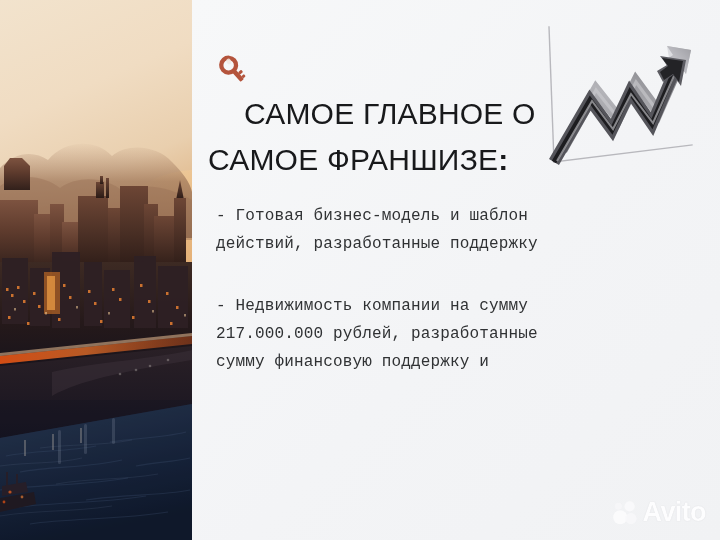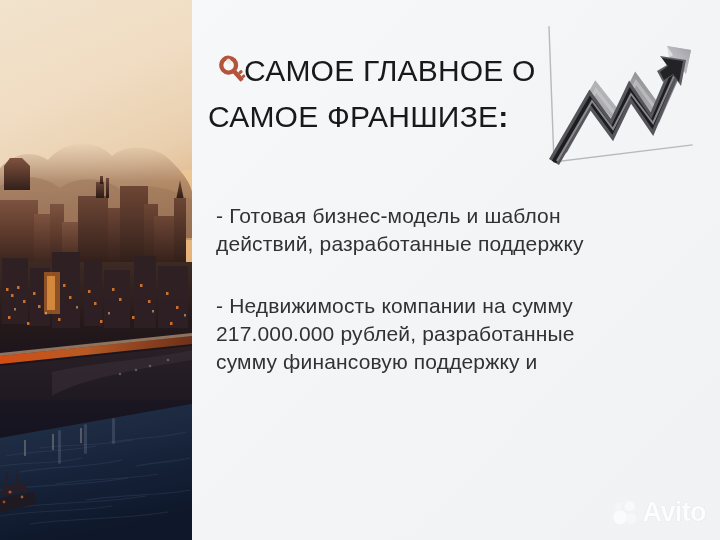--- a/index.html
+++ b/index.html
@@ -58,21 +58,21 @@
   }
   .heading-line {
     display:block;
     font-family:"Liberation Sans", sans-serif;
     font-size:30px;
     line-height:46px;
     letter-spacing:0.2px;
     color:#18191b;
     white-space:nowrap;
   }
-  .heading-line-1 { padding-left:36px; }
+  .heading-line-1 { padding-left:36px;margin-top:43px; }
   .heading-colon { font-weight:bold; letter-spacing:0; }
 
   #key-icon {
     position:absolute;
     left:8px; top:5px;
     width:34px; height:34px;
   }
   #key-icon svg { display:block; }
 
   
@@ -86,22 +86,22 @@
   
   #body-block {
     position:absolute;
     left:24px; top:202px;
     width:480px;
   }
   .para { margin-bottom:34px; }
   .para:last-child { margin-bottom:8px; }
   .para-line {
     display:block;
-    font-family:Liberation Sans, sans-serif;
-    font-size:21px;
+    font-family:Liberation Mono, monospace;
+    font-size:16px;
     line-height:28px;
     letter-spacing:0.15px;
     color:#303234;
     white-space:nowrap;
   }
 
   
   #watermark {
     position:absolute;
     right:14px; bottom:14px;

